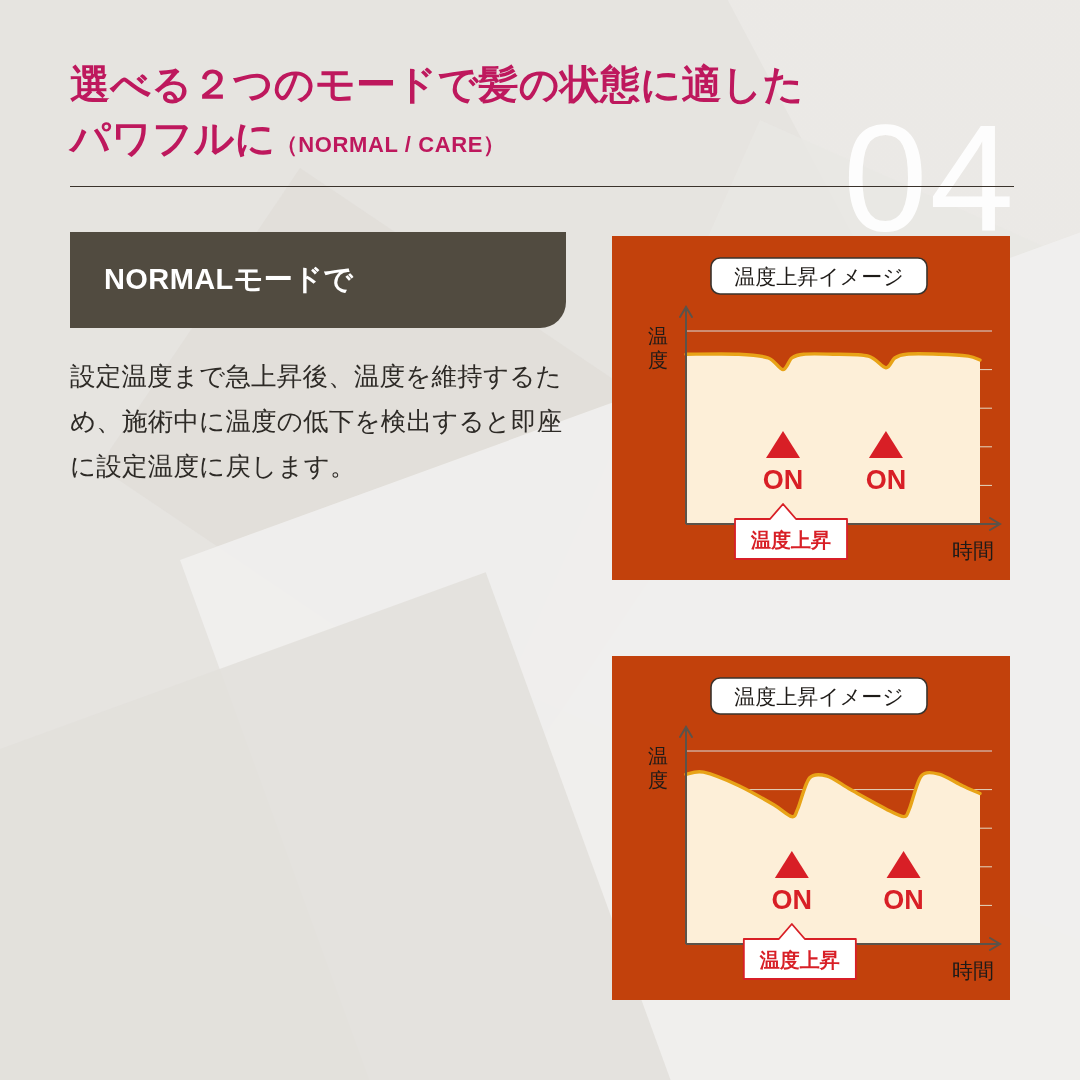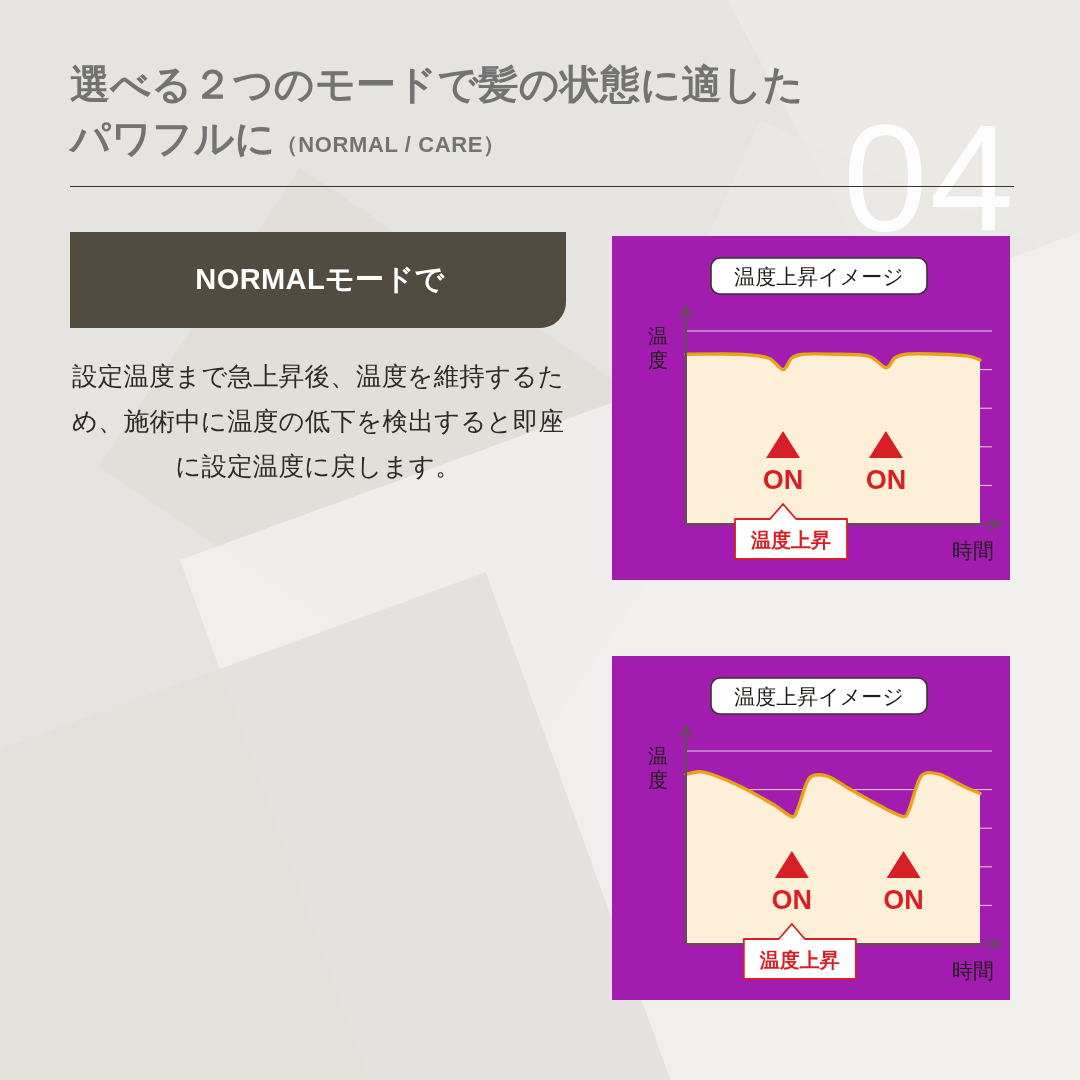--- a/index.html
+++ b/index.html
@@ -37,58 +37,58 @@
   }
   .band.b5{
     width:520px;height:360px;left:300px;top:168px;
     background:#dedbd6;
     transform:rotate(34deg);transform-origin:0 0;opacity:.55;
   }
 
   
   .header{position:absolute;left:70px;top:58px;width:944px;}
   .headline{
-    font-size:40px;line-height:1.34;font-weight:700;color:#737373;
+    font-size:40px;line-height:1.34;font-weight:700;color:#be185d;
     letter-spacing:.2px;position:relative;z-index:3;margin:0;
   }
   .headline .sub{font-size:22px;font-weight:600;letter-spacing:.6px;}
   .bignum{
     position:absolute;right:-2px;top:44px;
     font-size:152px;line-height:1;font-weight:400;
     color:#ffffff;opacity:.95;letter-spacing:2px;
     font-family:"Liberation Sans","DejaVu Sans",sans-serif;
     z-index:1;user-select:none;
   }
   .rule{
     position:absolute;left:70px;top:186px;width:944px;height:1px;
     background:#3a332c;z-index:4;
   }
 
   
-  .block{position:absolute;text-align:center;}
+  .block{position:absolute;}
   .block.one{left:70px;top:232px;width:496px;}
   .block.two{left:70px;top:652px;width:496px;}
 
   .modehead{
     background:#514b40;color:#ffffff;
     border-radius:0 0 26px 0;
     padding:26px 30px 28px 34px;
     box-sizing:border-box;width:496px;
     font-size:29px;line-height:1.45;font-weight:600;letter-spacing:.4px;
   }
   .modehead .l2{display:block;}
   .bodytext{
     font-size:25.5px;line-height:1.78;color:#2d2a26;
     letter-spacing:.2px;font-weight:400;
     font-family:"Liberation Sans","DejaVu Sans",sans-serif;
   }
 
   
   .card{
-    position:absolute;background:#a21caf;width:398px;height:344px;
+    position:absolute;background:#c2410c;width:398px;height:344px;
   }
   .card.one{left:612px;top:236px;}
   .card.two{left:612px;top:656px;}
   .chartwrap{position:absolute;inset:0;}
   .chartwrap svg{display:block;}
 </style>
 </head>
 <body>
 
 <div id="page">

